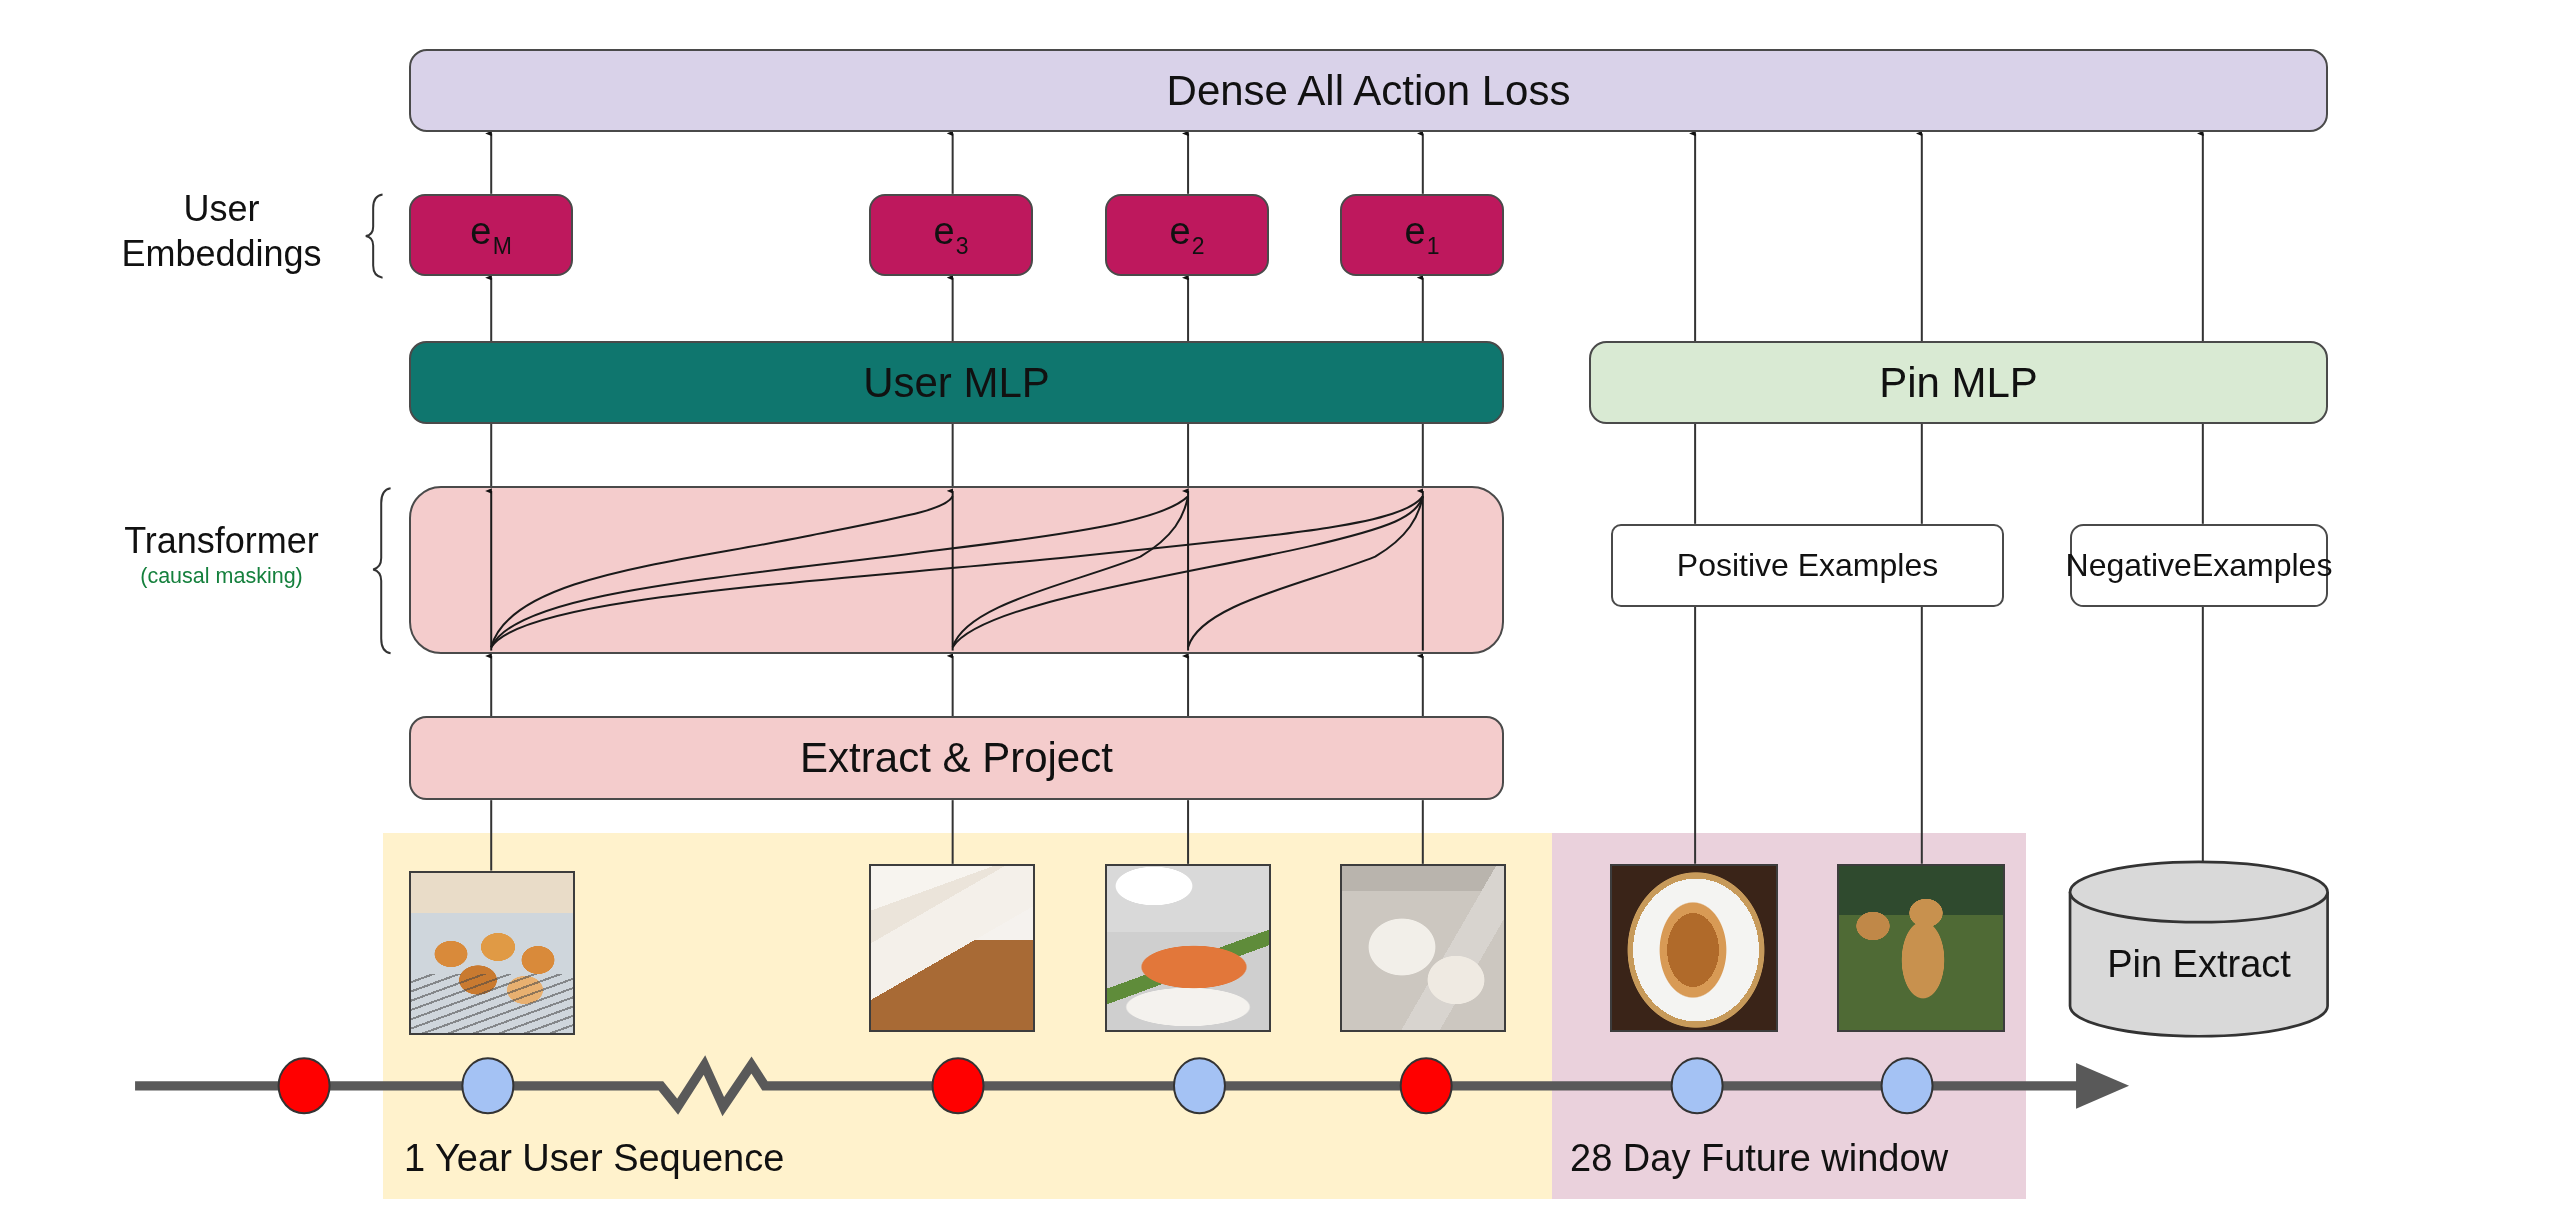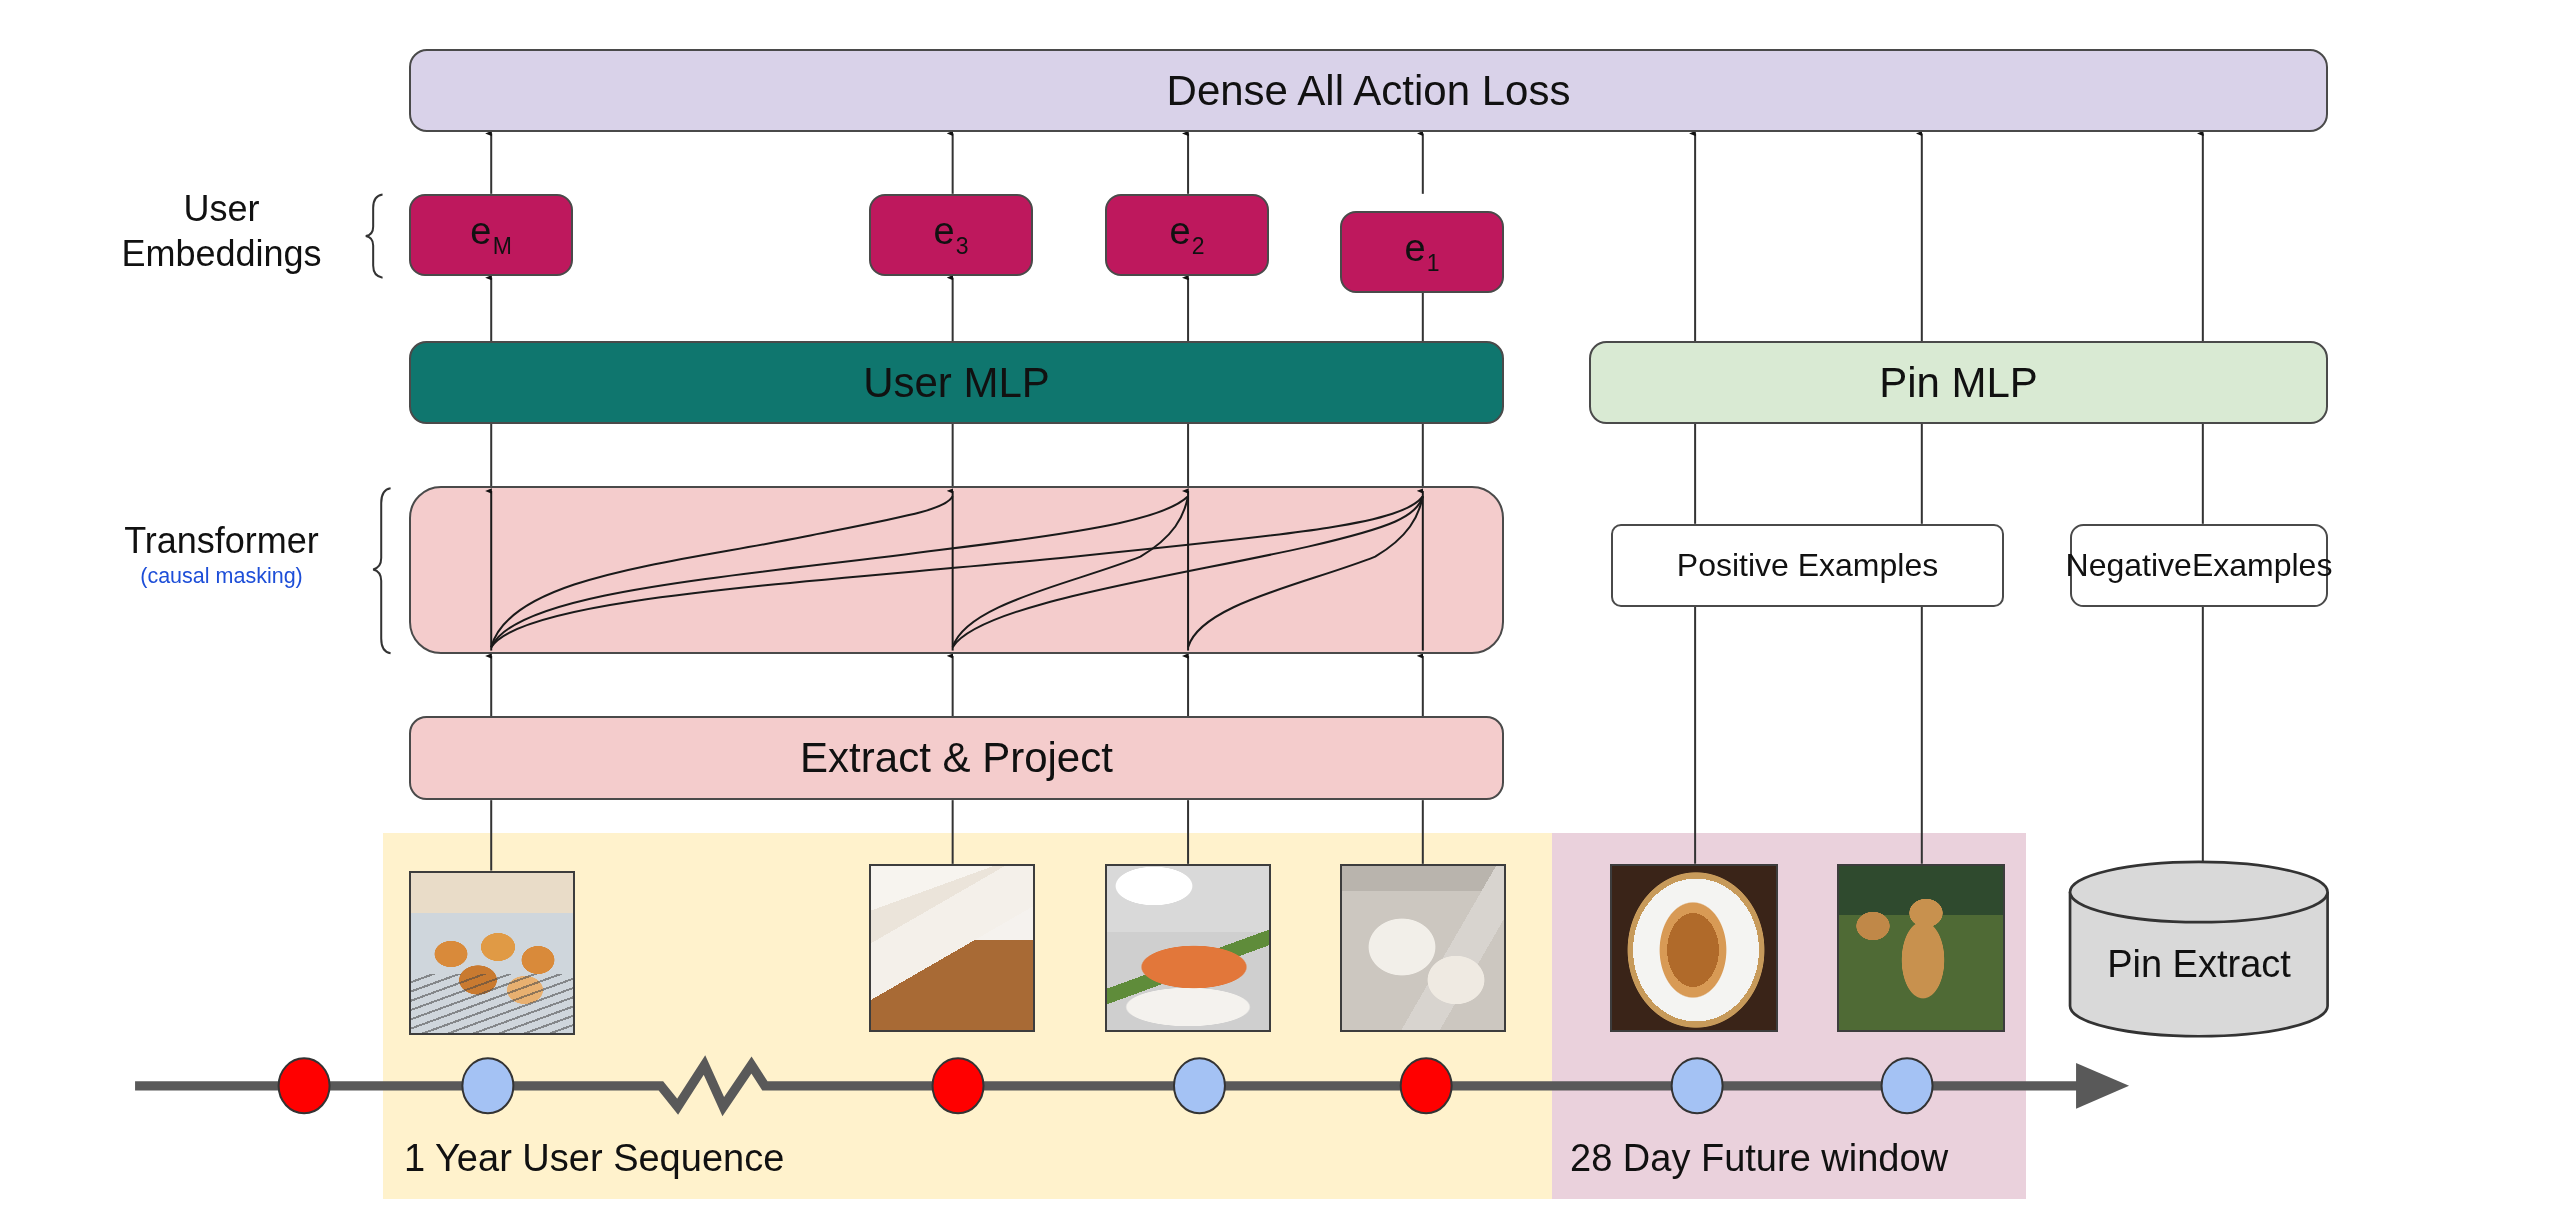--- a/index.html
+++ b/index.html
@@ -10,21 +10,21 @@
          display: flex; align-items: center; justify-content: center; text-align: center; }
   .loss { background: #d9d2e9; font-size: 42px; }
   .mlp-user { background: #0f766e; font-size: 42px; }
   .mlp-pin { background: #d9ead3; font-size: 42px; }
   .transformer { background: #f4cccc; }
   .extract { background: #f4cccc; font-size: 42px; }
   .emb { background: #be185d; font-size: 38px; border-radius: 16px; }
   .emb sub { font-size: 23px; vertical-align: -9.4px; margin-left: 1.3px; }
   .examples { background: #ffffff; font-size: 32px; line-height: 1.15; }
   .side-label { position: absolute; text-align: center; font-size: 36px; line-height: 1.25; }
-  .small-label { font-size: 21.5px; color: #1d4ed8; }
+  .small-label { font-size: 21.5px; color: #15803d; }
   .band-yellow { position: absolute; background: #fff2cc; }
   .band-pink { position: absolute; background: #ead1dc; }
   .pin-img { position: absolute; box-sizing: border-box; border: 2.7px solid #3d3d3d; overflow: hidden; }
   .seq-label { position: absolute; font-size: 38px; }
   svg.overlay { position: absolute; left: 0; top: 0; }
 </style>
 </head>
 <body>
 
 <div class="band-yellow" style="left:383px; top:833px; width:1169px; height:366px;"></div>
@@ -94,21 +94,21 @@
 
 <div class="box emb" style="left:409px; top:194px; width:164px; height:82px;">
   <span><span>e</span><sub>M</sub></span>
 </div>
 <div class="box emb" style="left:869px; top:194px; width:164px; height:82px;">
   <span><span>e</span><sub>3</sub></span>
 </div>
 <div class="box emb" style="left:1105px; top:194px; width:164px; height:82px;">
   <span><span>e</span><sub>2</sub></span>
 </div>
-<div class="box emb" style="left:1340px; top:194px; width:164px; height:82px;margin-top:17px;">
+<div class="box emb" style="left:1340px; top:194px; width:164px; height:82px;">
   <span><span>e</span><sub>1</sub></span>
 </div>
 
 <div class="box mlp-user" style="left:409px; top:341px; width:1095px; height:83px;">
   <span>User MLP</span>
 </div>
 
 <div class="box mlp-pin" style="left:1589px; top:341px; width:739px; height:83px;">
   <span>Pin MLP</span>
 </div>

